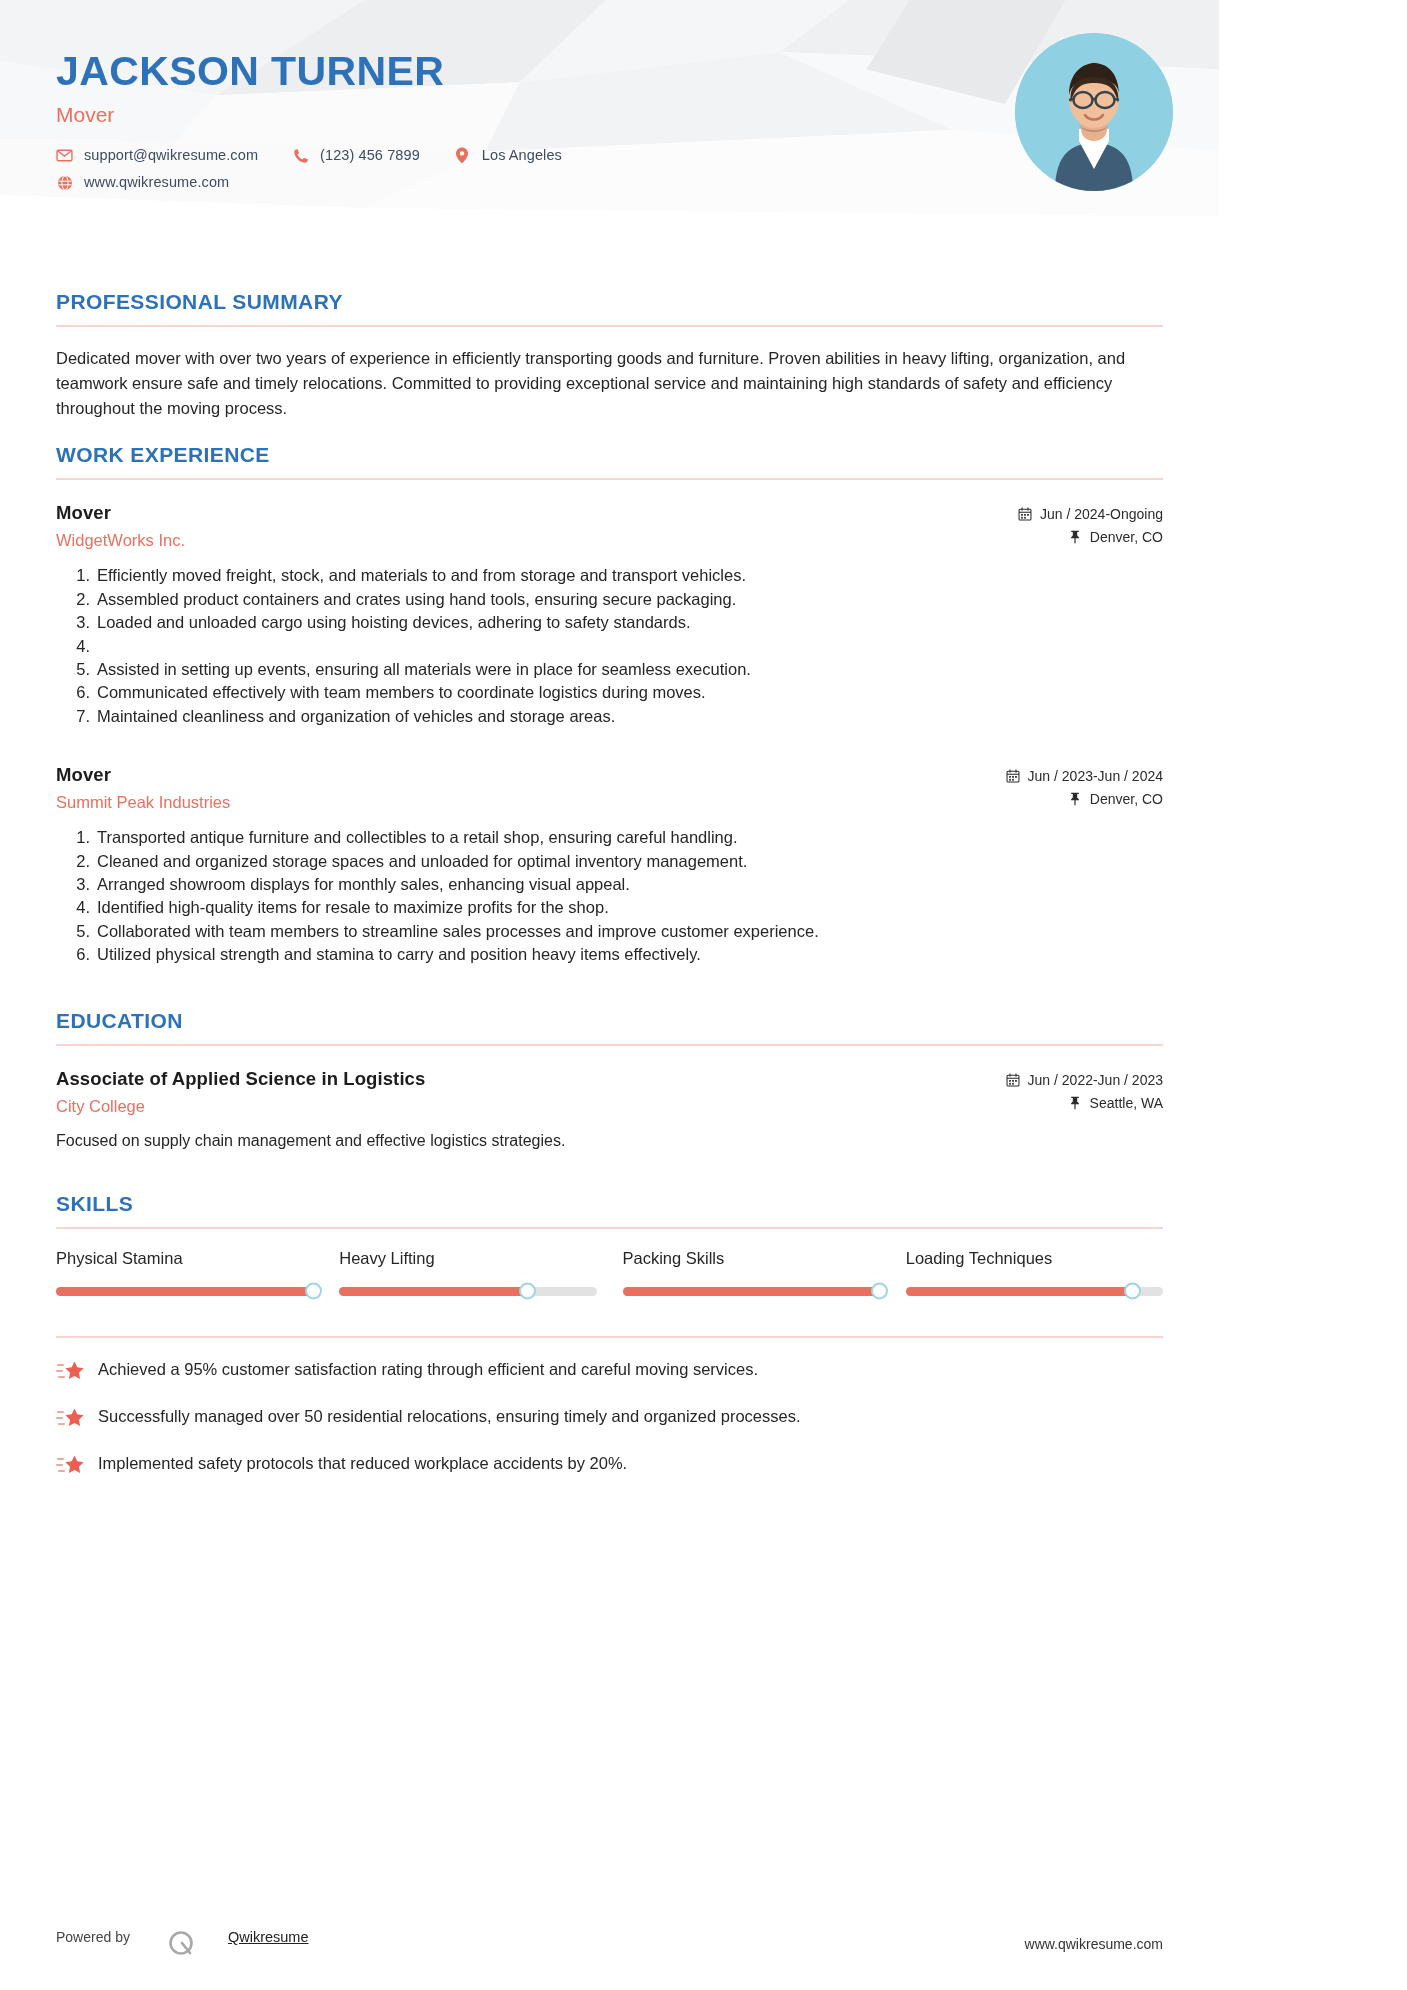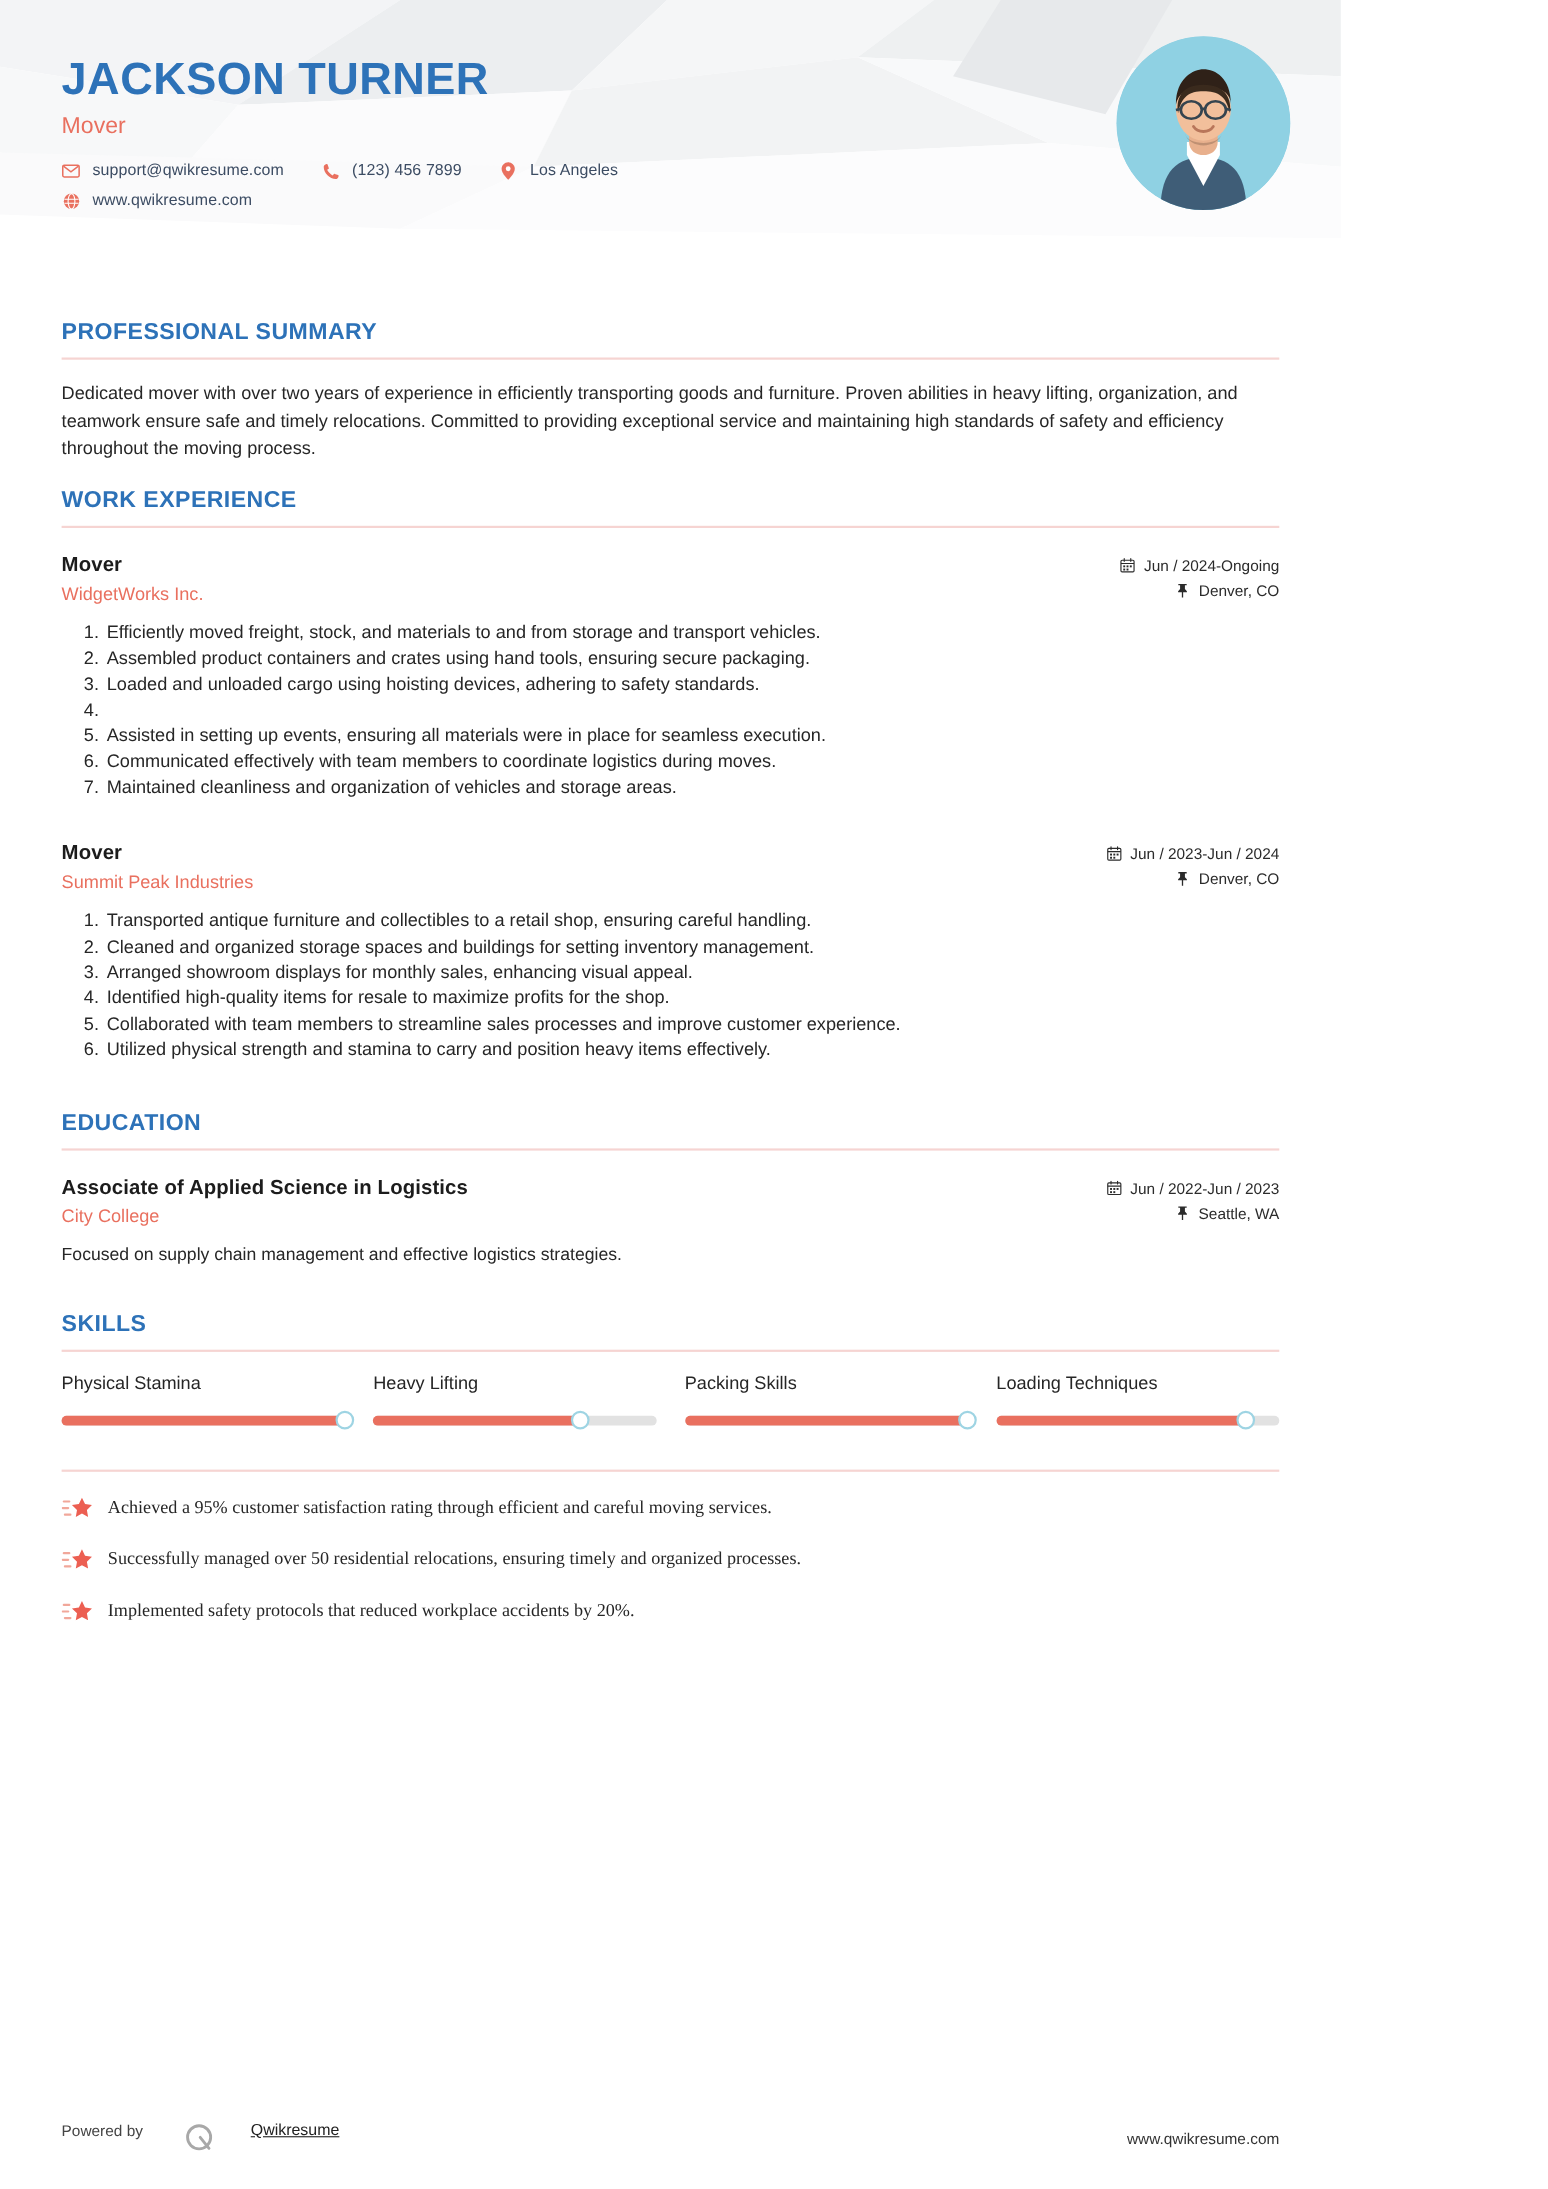--- a/index.html
+++ b/index.html
@@ -148,21 +148,21 @@
     border-radius: 50%;
     background: #ffffff;
     border: 2px solid #9ed4e3;
     box-sizing: border-box;
   }
 
   
   .ach-list { margin-top: 20px; }
   .ach-item { display: flex; align-items: flex-start; margin-bottom: 22px; }
   .ach-ico { width: 30px; height: 24px; flex: none; margin-right: 12px; margin-top: 1px; }
-  .ach-text { font-size: 16.5px; color: #262626; line-height: 1.4; font-family: Liberation Serif, serif; }
+  .ach-text { font-size: 16.5px; color: #262626; line-height: 1.4; }
 
   
   .footer {
     position: absolute;
     left: 0; right: 0; bottom: 0;
     height: 92px;
     padding: 0 56px;
     display: flex; align-items: center; justify-content: space-between;
   }
   .pw { display: flex; align-items: flex-start; gap: 20px; }
@@ -375,21 +375,21 @@
             </div>
           </div>
         </div>
         <ul class="bullets">
           <li>
               <span class="num">1.</span>
               <span>Transported antique furniture and collectibles to a retail shop, ensuring careful handling.</span>
             </li>
           <li>
               <span class="num">2.</span>
-              <span>Cleaned and organized storage spaces and buildings for setting inventory management.</span>
+              <span>Cleaned and organized storage spaces and unloaded for optimal inventory management.</span>
             </li>
           <li>
               <span class="num">3.</span>
               <span>Arranged showroom displays for monthly sales, enhancing visual appeal.</span>
             </li>
           <li>
               <span class="num">4.</span>
               <span>Identified high-quality items for resale to maximize profits for the shop.</span>
             </li>
           <li>

